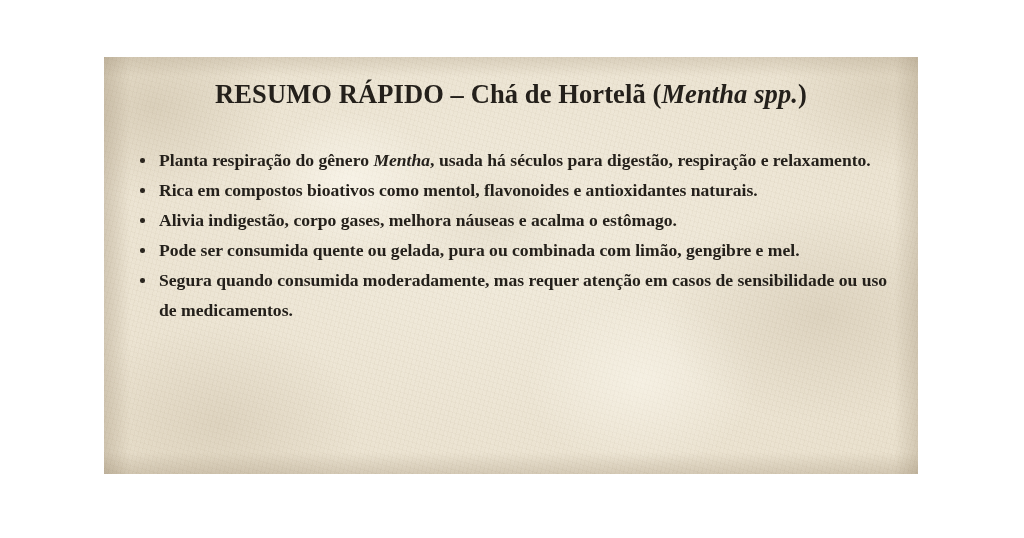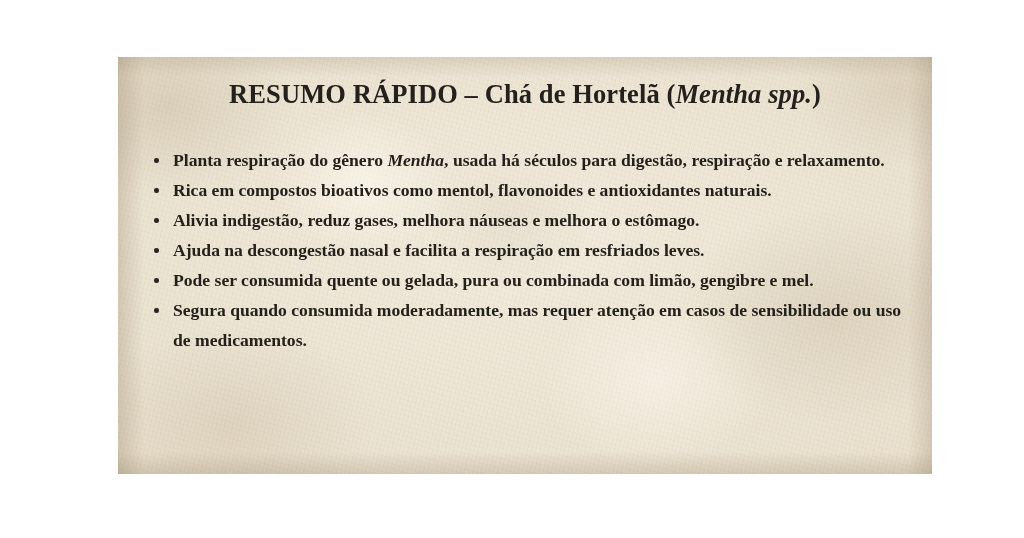--- a/index.html
+++ b/index.html
@@ -124,43 +124,39 @@
   }
   .bullet-row.italic .bullet-dot {
     top: 13px;
   }
 </style>
 </head>
 <body>
 
 <div id="canvas">
 
-  <div id="paper" style="left: 104px; top: 57px; width: 814px; height: 417px; margin-left: 14px;">
+  <div id="paper" style="left: 104px; top: 57px; width: 814px; height: 417px;">
     <div id="paper-content">
 
       <div id="title" style="width: 814px;">
         <span>RESUMO RÁPIDO – Chá de Hortelã (</span><span class="sci">Mentha spp.</span><span>)</span>
       </div>
 
       <div id="bullets">
           <div class="bullet-row">
             <span class="bullet-dot"></span>
             <span class="bullet-text"><span>Planta respiração do gênero </span><em>Mentha</em><span>, usada há séculos para digestão, respiração e relaxamento.</span></span>
           </div>
           <div class="bullet-row">
             <span class="bullet-dot"></span>
             <span class="bullet-text"><span>Rica em compostos bioativos como mentol, flavonoides e antioxidantes naturais.</span></span>
           </div>
           <div class="bullet-row">
             <span class="bullet-dot"></span>
-            <span class="bullet-text"><span>Alivia indigestão, reduz gases, melhora náuseas e melhora o estômago.</span></span>
-          </div>
-          <div class="bullet-row">
-            <span class="bullet-dot"></span>
-            <span class="bullet-text"><span>Ajuda na descongestão nasal e facilita a respiração em resfriados leves.</span></span>
+            <span class="bullet-text"><span>Alivia indigestão, corpo gases, melhora náuseas e acalma o estômago.</span></span>
           </div>
           <div class="bullet-row">
             <span class="bullet-dot"></span>
             <span class="bullet-text"><span>Pode ser consumida quente ou gelada, pura ou combinada com limão, gengibre e mel.</span></span>
           </div>
           <div class="bullet-row">
             <span class="bullet-dot"></span>
             <span class="bullet-text"><span>Segura quando consumida moderadamente, mas requer atenção em casos de sensibilidade ou uso de medicamentos.</span></span>
           </div>
         </div>

